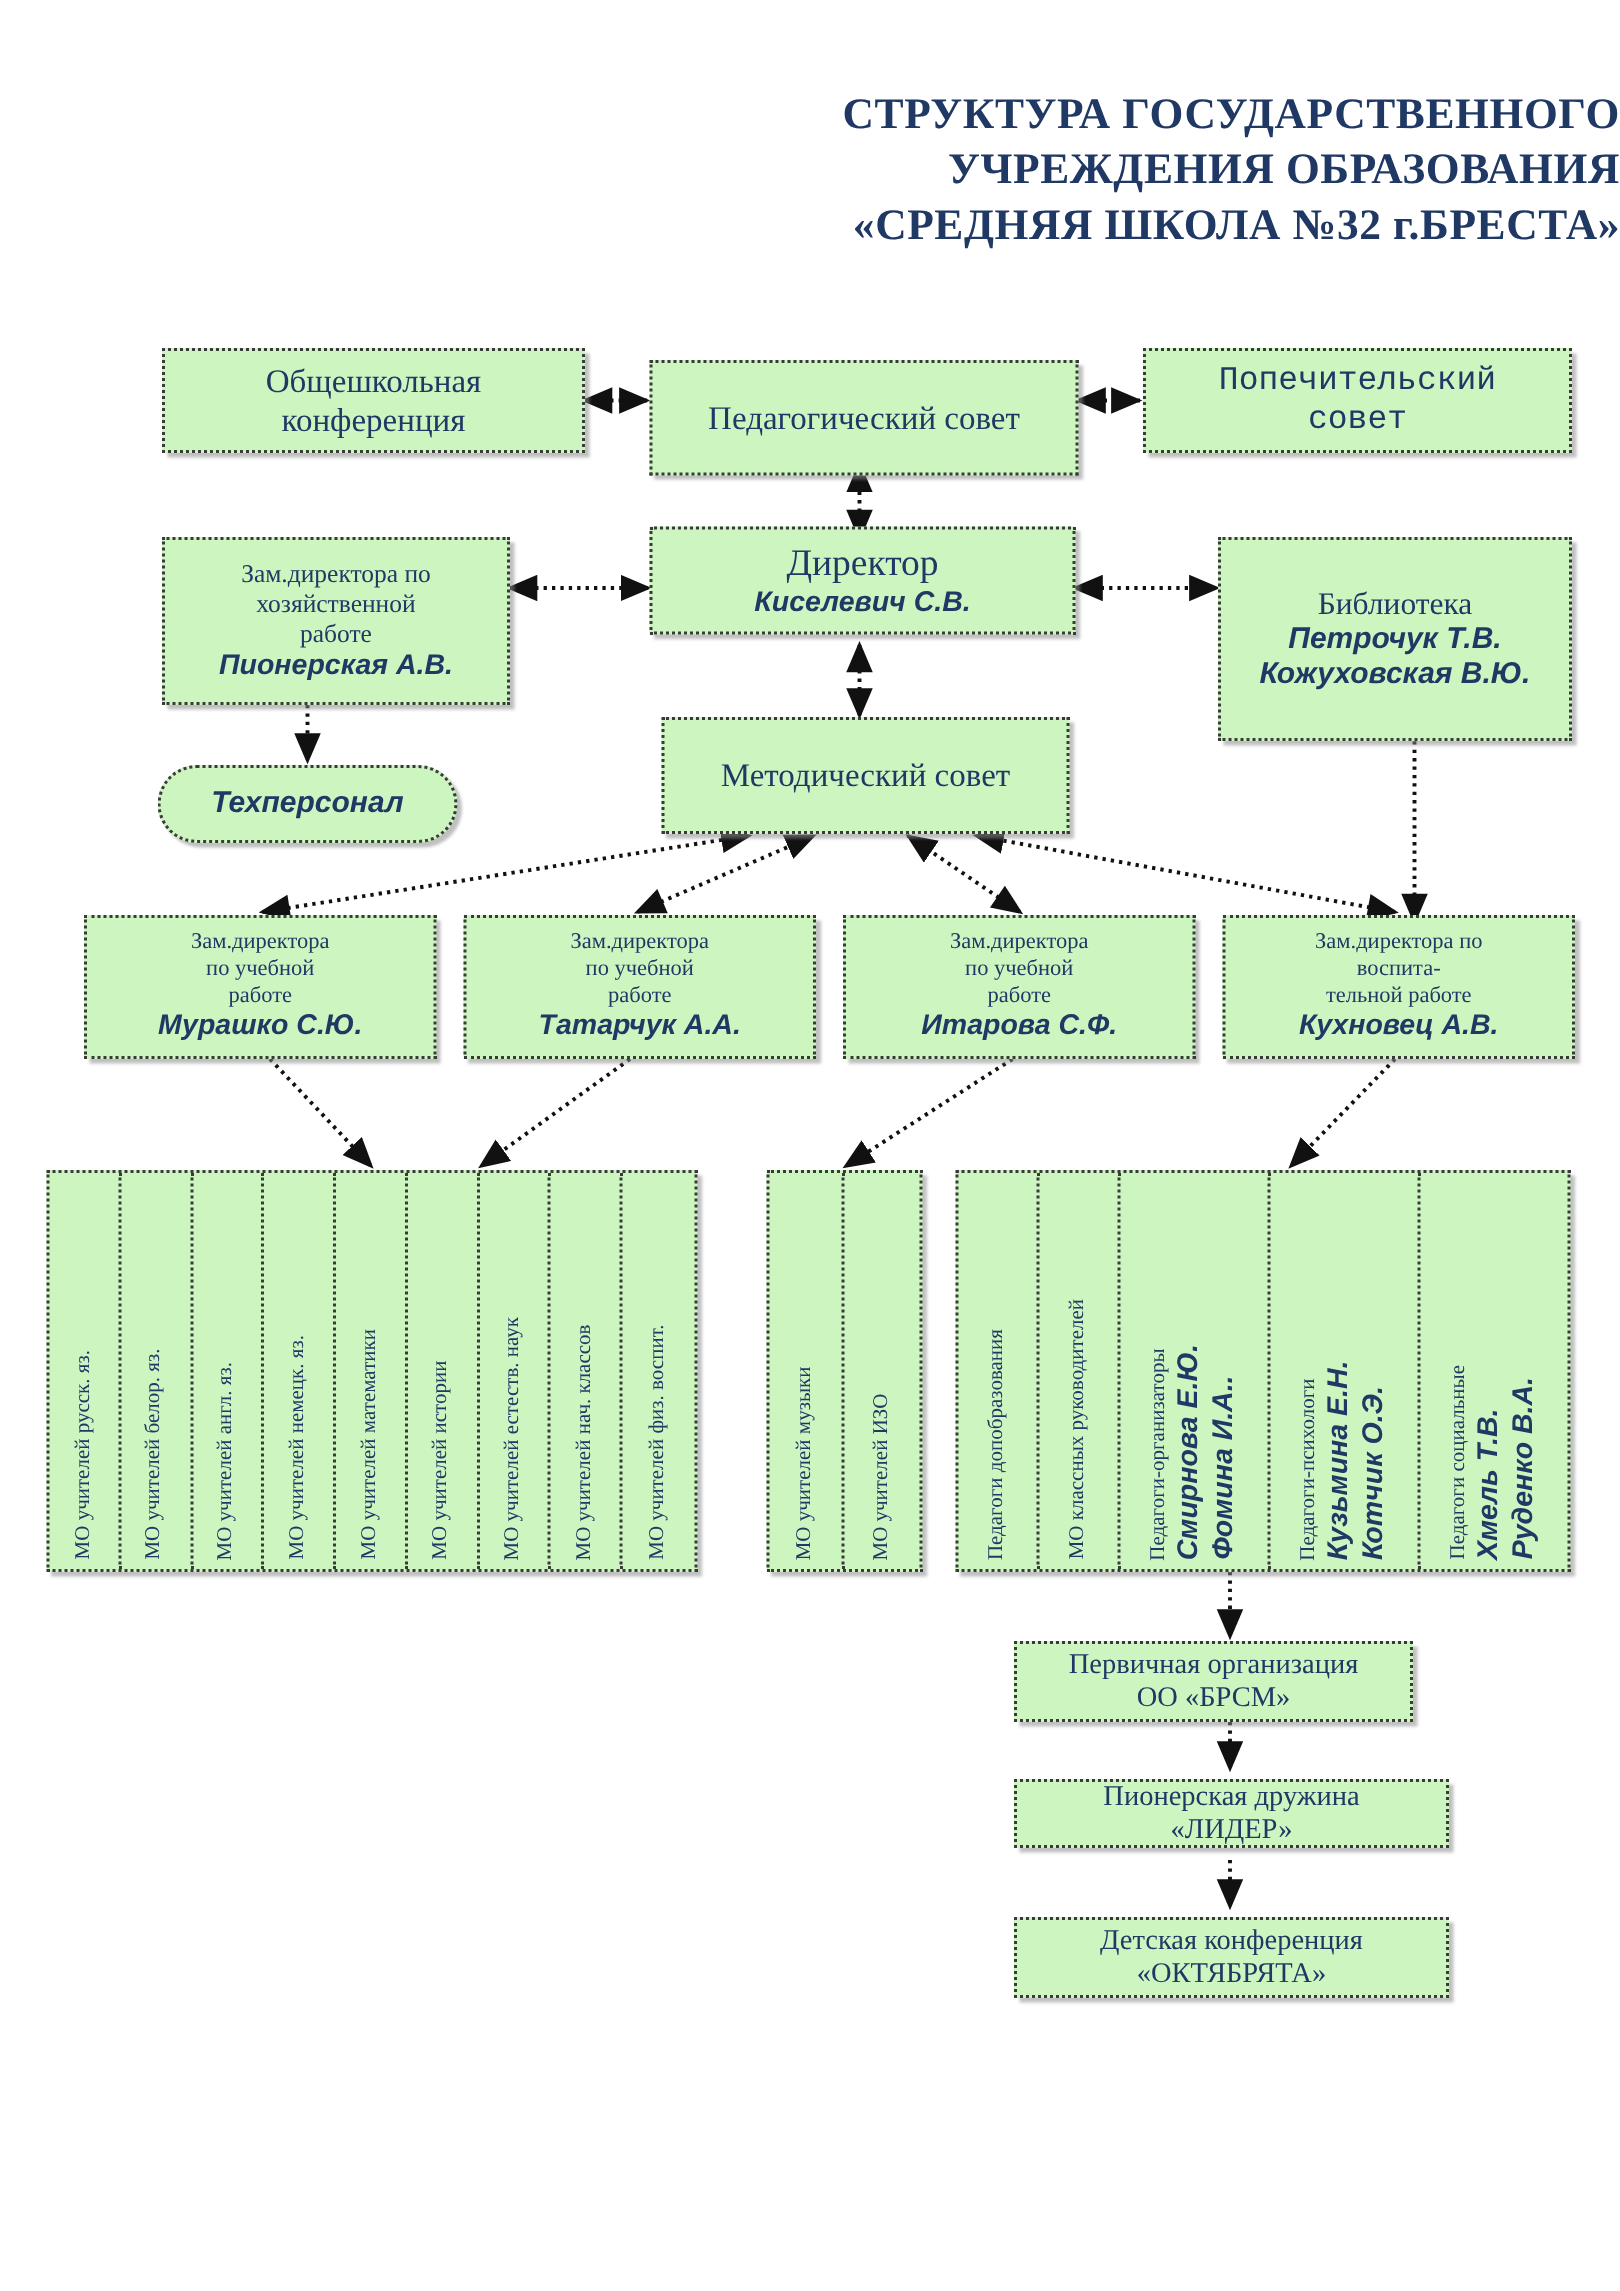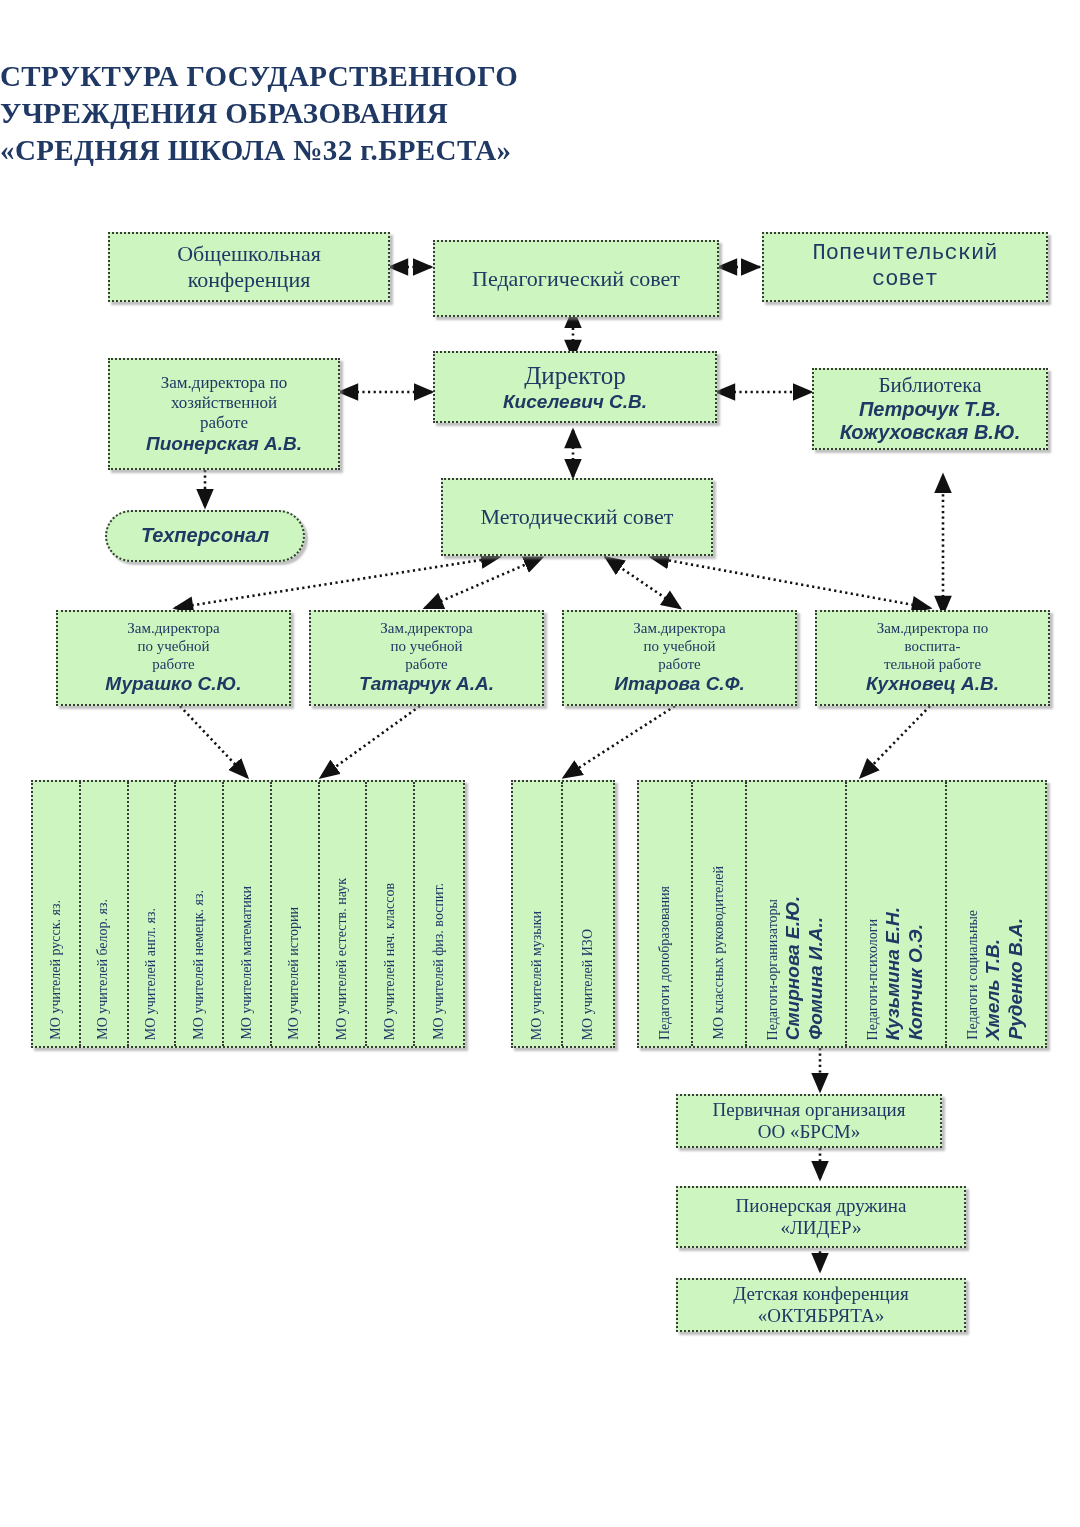--- a/index.html
+++ b/index.html
@@ -10,21 +10,21 @@
     color:#1f3864;
     position:relative;
     overflow:hidden;
   }
   #canvas{position:absolute;left:0;top:0;width:1080px;height:1527px;}
   svg.links{position:absolute;left:0;top:0;width:1080px;height:1527px;pointer-events:none;}
 
   .title{
     position:absolute;
     left:0;top:58px;width:1080px;
-    text-align:left;
+    text-align:right;
     font-family:"Liberation Serif", serif;
     font-size:29px;
     font-weight:bold;
     color:#1f3864;
     line-height:1.28;
     letter-spacing:0.4px;
   }
   .title div{white-space:nowrap;}
 
   .box{
@@ -168,21 +168,21 @@
     <span class="ln t17 serif">хозяйственной</span>
     <span class="ln t17 serif">работе</span>
     <span class="ln t19 sans">Пионерская А.В.</span>
   </div>
 
   <div class="box" style="left:433px;top:351px;width:284px;height:72px;">
     <span class="ln t26 serif" style="font-size:25px;">Директор</span>
     <span class="ln t19 sans">Киселевич С.В.</span>
   </div>
 
-  <div class="box" style="left:812px;top:368px;width:236px;height:82px;">
+  <div class="box" style="left:812px;top:358px;width:236px;height:136px;">
     <span class="ln t21 serif">Библиотека</span>
     <span class="ln t20 sans">Петрочук Т.В.</span>
     <span class="ln t20 sans">Кожуховская В.Ю.</span>
   </div>
 
   <div class="box oval" style="left:105px;top:510px;width:200px;height:52px;">
     <span class="ln t20 sans">Техперсонал</span>
   </div>
 
   <div class="box serif" style="left:441px;top:478px;width:272px;height:78px;">
@@ -278,21 +278,21 @@
       <span class="vtext t19 sans">Хмель Т.В.</span>
       <span class="vtext t19 sans">Руденко В.А.</span>
     </div>
   </div>
 
   <div class="box serif" style="left:676px;top:1094px;width:266px;height:54px;">
     <span class="ln t19">Первичная организация</span>
     <span class="ln t19">ОО «БРСМ»</span>
   </div>
 
-  <div class="box serif" style="left:676px;top:1186px;width:290px;height:62px;">
+  <div class="box serif" style="left:676px;top:1186px;width:290px;height:46px;">
     <span class="ln t19">Пионерская дружина</span>
     <span class="ln t19">«ЛИДЕР»</span>
   </div>
 
   <div class="box serif" style="left:676px;top:1278px;width:290px;height:54px;">
     <span class="ln t19">Детская конференция</span>
     <span class="ln t19">«ОКТЯБРЯТА»</span>
   </div>
 
 </div>

